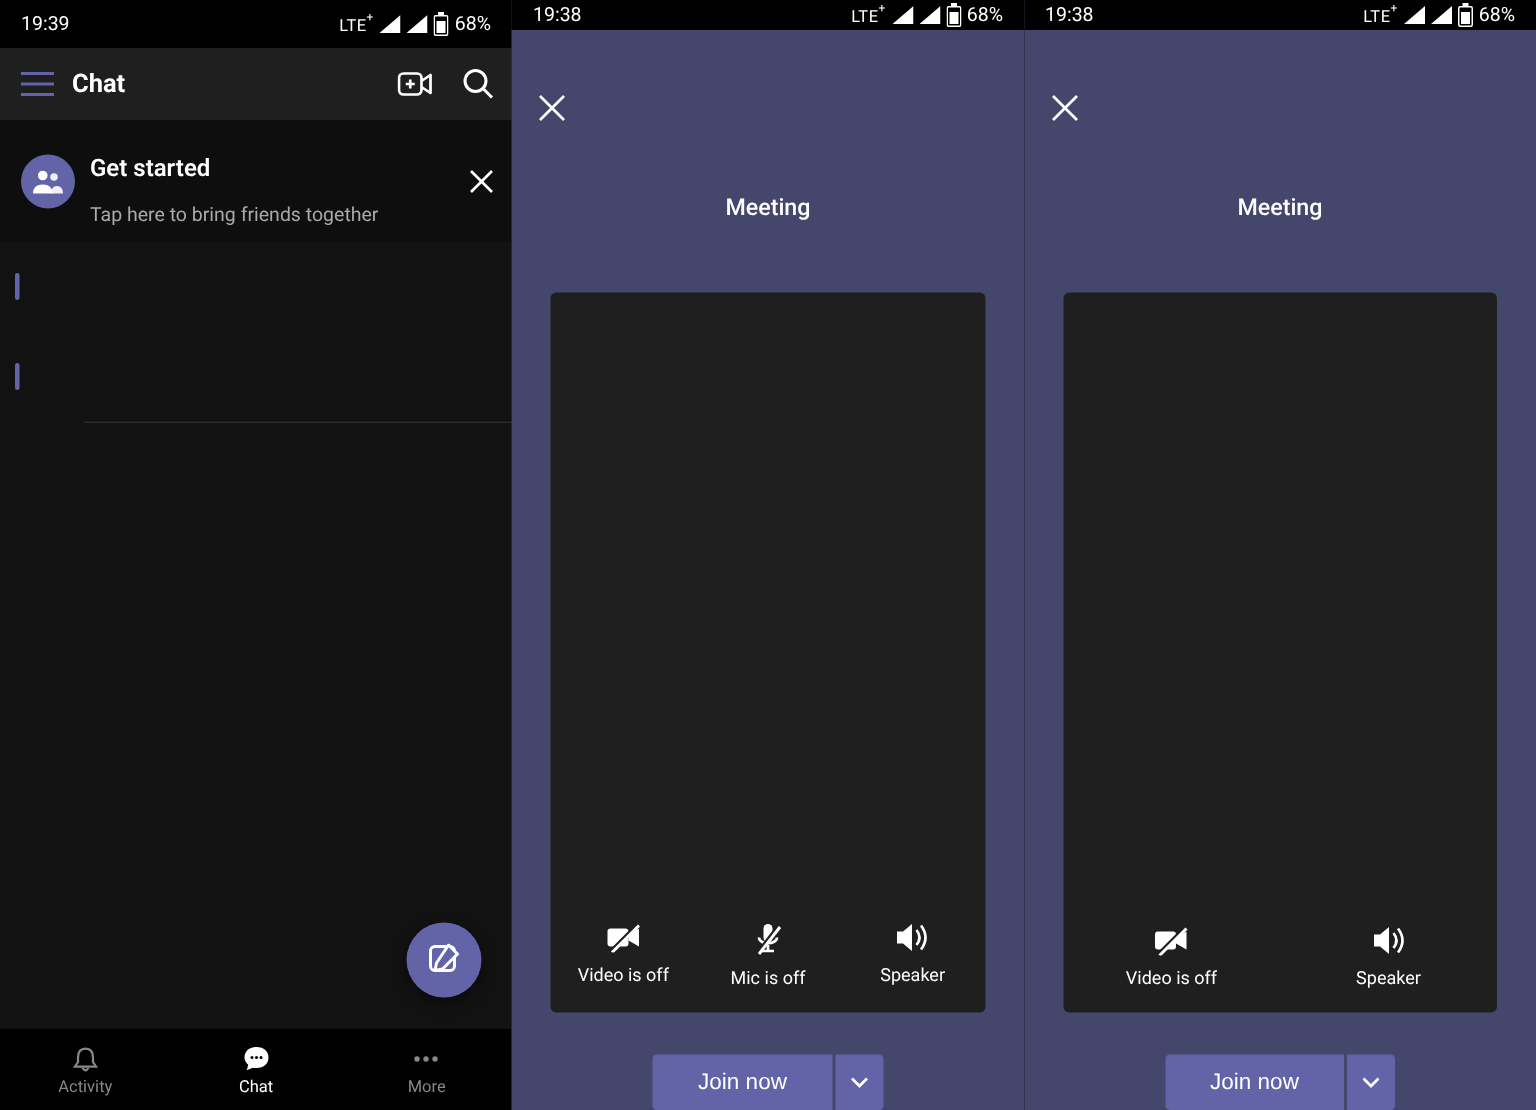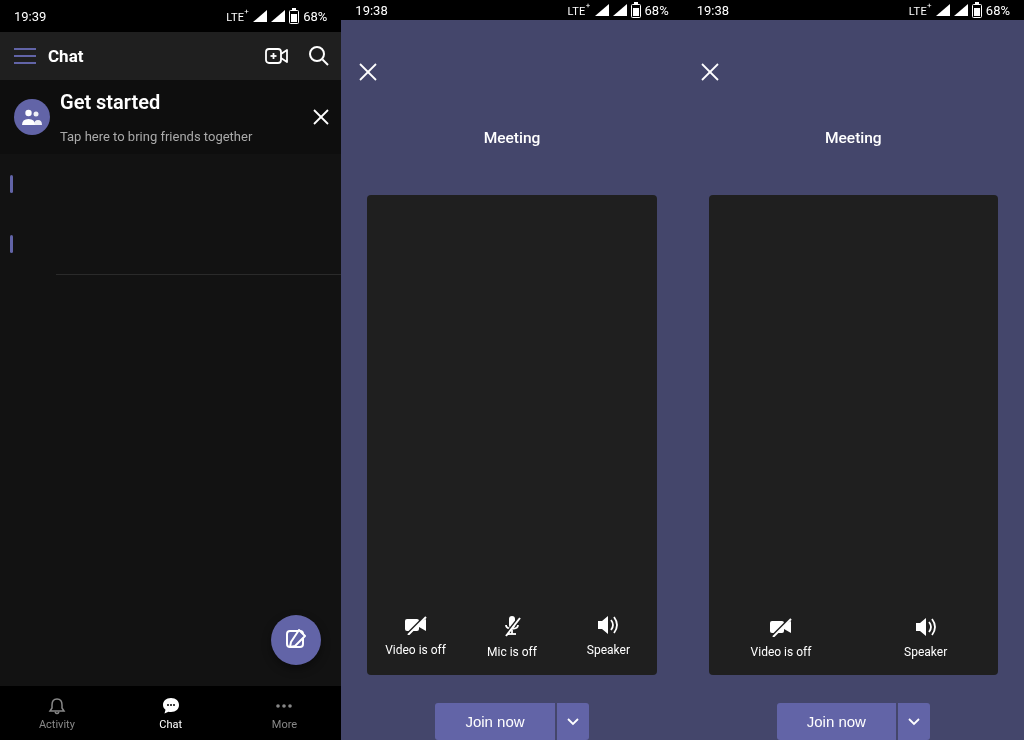--- a/index.html
+++ b/index.html
@@ -65,21 +65,21 @@
     position: relative;
   }
   .gs-avatar {
     width: 36px; height: 36px;
     border-radius: 50%;
     background: #6264A7;
     display: flex; align-items: center; justify-content: center;
     margin-right: 10px;
     flex-shrink: 0;
   }
-  .gs-text1 { color: #fff; font-weight: 600; font-size: 20px; }
+  .gs-text1 { color: #fff; font-weight: 600; font-size: 16px; margin-top: 12px; }
   .gs-text2 { color: #aaa; font-size: 13px; margin-top: 15px; }
   .gs-close {
     position: absolute; right: 12px; top: 50%; transform: translateY(-50%);
   }
   .tick { width: 3px; height: 18px; background: #6264A7; border-radius: 2px; margin-left: 10px; }
   .tick-row { height: 60px; display: flex; align-items: center; }
   .hr { height: 1px; background: #2a2a2a; margin-left: 56px; }
   .fab {
     position: absolute;
     right: 20px; bottom: 75px;

